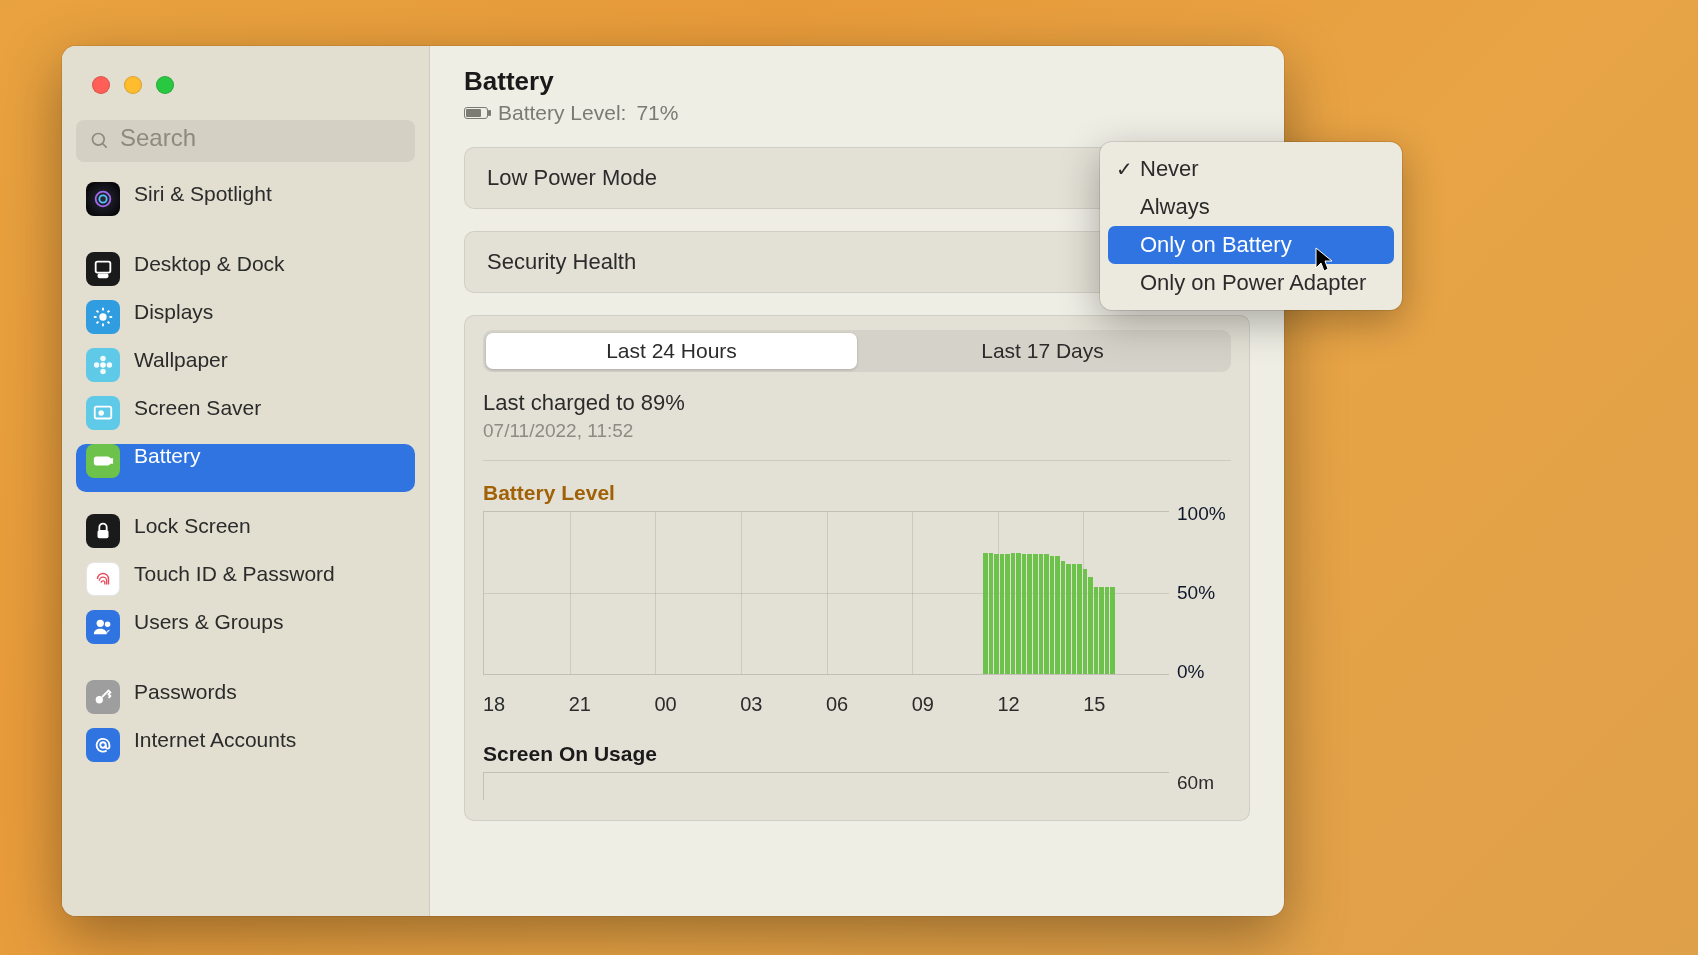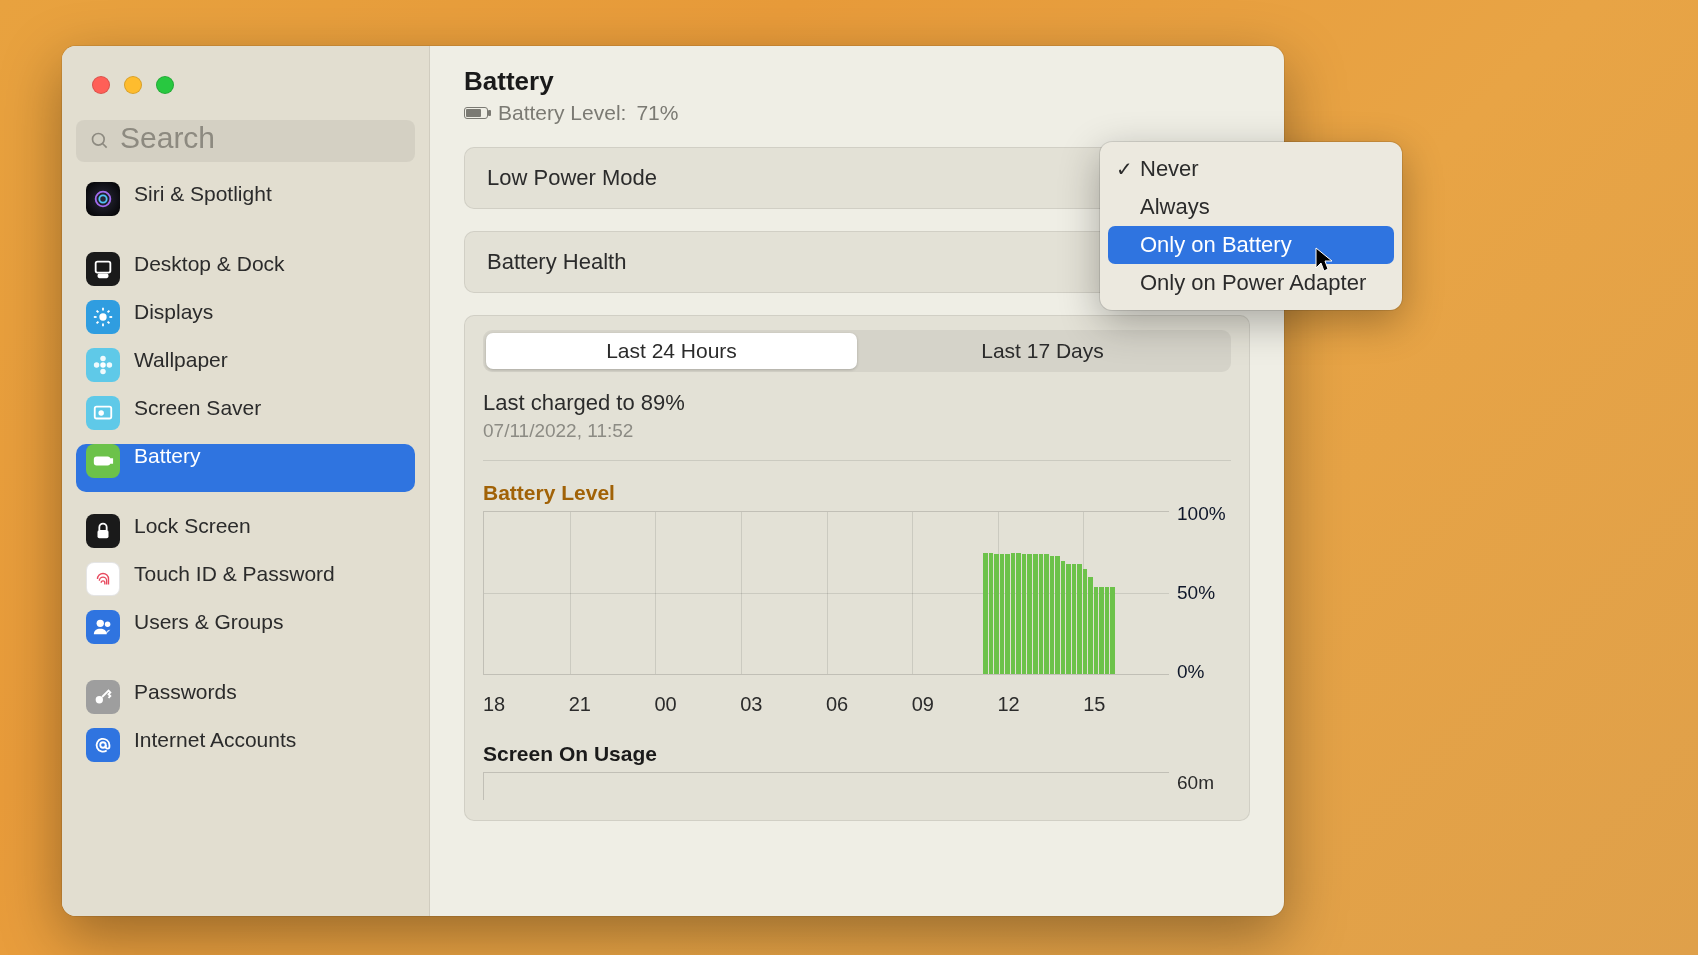--- a/index.html
+++ b/index.html
@@ -45,21 +45,21 @@
 .search-wrap {
   margin: 0 14px 12px 14px;
 }
 .search {
   width: 100%;
   height: 42px;
   background: rgba(0,0,0,0.06);
   border: none;
   border-radius: 8px;
   padding: 0 14px 7px 44px;
-  font-size: 30px;
+  font-size: 24px;
   color: #444;
   outline: none;
 }
 .search::placeholder { color: #8d8a80; }
 .search-icon-pos {
   position: relative;
 }
 .search-icon-pos svg {
   position: absolute;
   left: 14px;
@@ -471,21 +471,21 @@
         </div>
       <span>Battery Level:</span>
       <span>71%</span>
     </div>
 
     <div class="card">
       <span>Low Power Mode</span>
     </div>
 
     <div class="card">
-      <span>Battery Health</span>
+      <span>Security Health</span>
     </div>
 
     <div class="big-card">
       <div class="segment">
         <div class="seg active">Last 24 Hours</div>
         <div class="seg">Last 17 Days</div>
       </div>
       <div class="charged-title">Last charged to 89%</div>
       <div class="charged-date">07/11/2022, 11:52</div>
       <div class="divider"></div>

